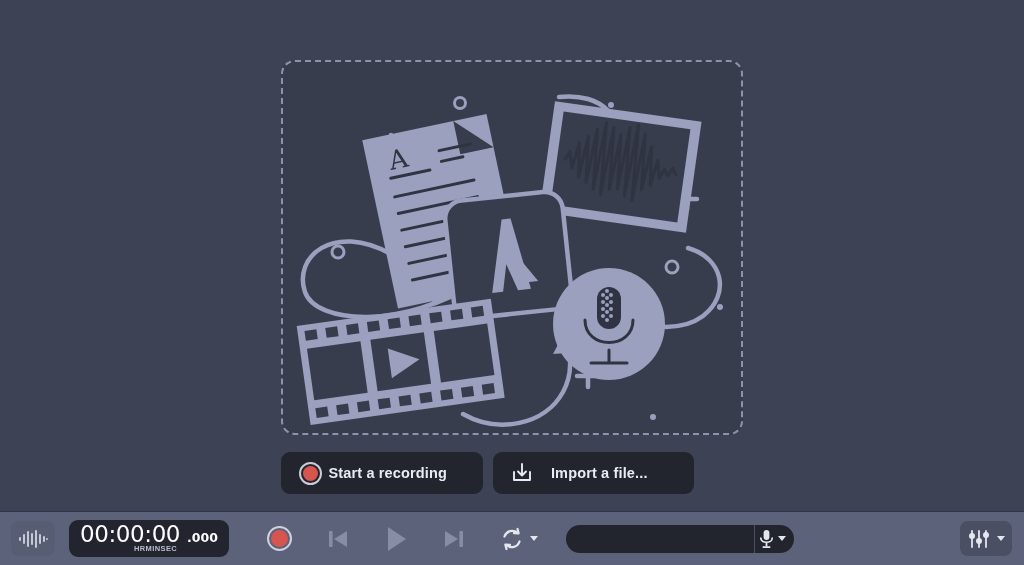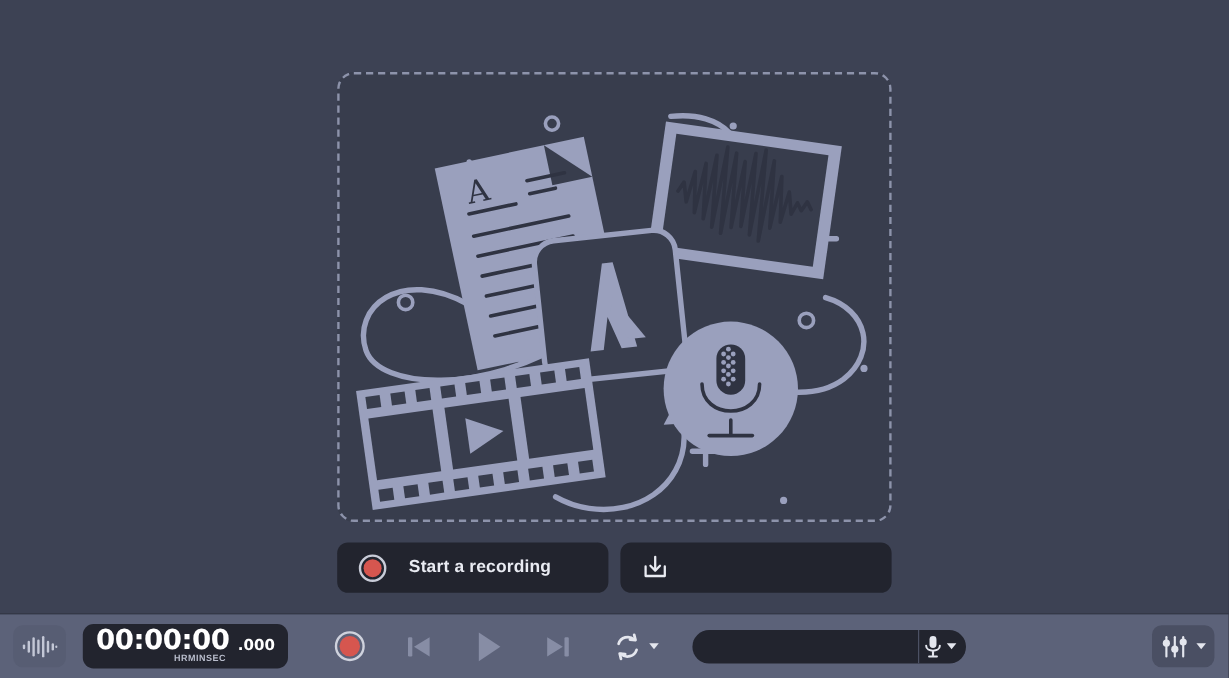--- a/index.html
+++ b/index.html
@@ -53,21 +53,21 @@
     width: 462px;
     height: 375px;
     pointer-events: none;
   }
 
   
   .action-row {
     position: absolute;
     left: 281px;
     top: 452px;
-    width: 462px;
+    width: 413px;
     display: flex;
     gap: 10px;
   }
 
   .action-btn {
     flex: 1 1 0;
     height: 42px;
     background: #22242e;
     border: none;
     border-radius: 9px;
@@ -145,21 +145,21 @@
   .timer-digits-wrap {
     position: relative;
     display: flex;
     flex-direction: column;
     align-items: stretch;
   }
   .timer-digits {
     color: #ffffff;
     font-family: "DejaVu Sans", sans-serif;
     font-size: 23px;
-    font-weight: bold;
+    font-weight: normal;
     line-height: 24px;
     letter-spacing: -0.4px;
   }
   .timer-units {
     display: flex;
     justify-content: flex-end;
     color: #b9bdcc;
     font-size: 7.5px;
     font-weight: bold;
     letter-spacing: 0.4px;
@@ -391,20 +391,21 @@
       </div>
 
       <div class="action-btn">
         <span class="btn-ico">
           <svg width="24" height="24" viewBox="0 0 24 24" fill="none" stroke="#e9ebf2" stroke-width="1.9" stroke-linecap="round" stroke-linejoin="round">
             <path d="M12 3 L12 14"></path>
             <path d="M8 10.5 L12 14.5 L16 10.5"></path>
             <path d="M4 11 L4 19 L20 19 L20 11"></path>
           </svg>
         </span>
+        <span class="btn-label">Import a file...</span>
       </div>
     </div>
   </div>
 
   <div class="toolbar">
 
     <div style="padding-left:11px; padding-right:14px;">
       <div class="tb-square-btn">
         <svg width="30" height="18" viewBox="0 0 30 18">
           <g fill="#c3c7d6">

